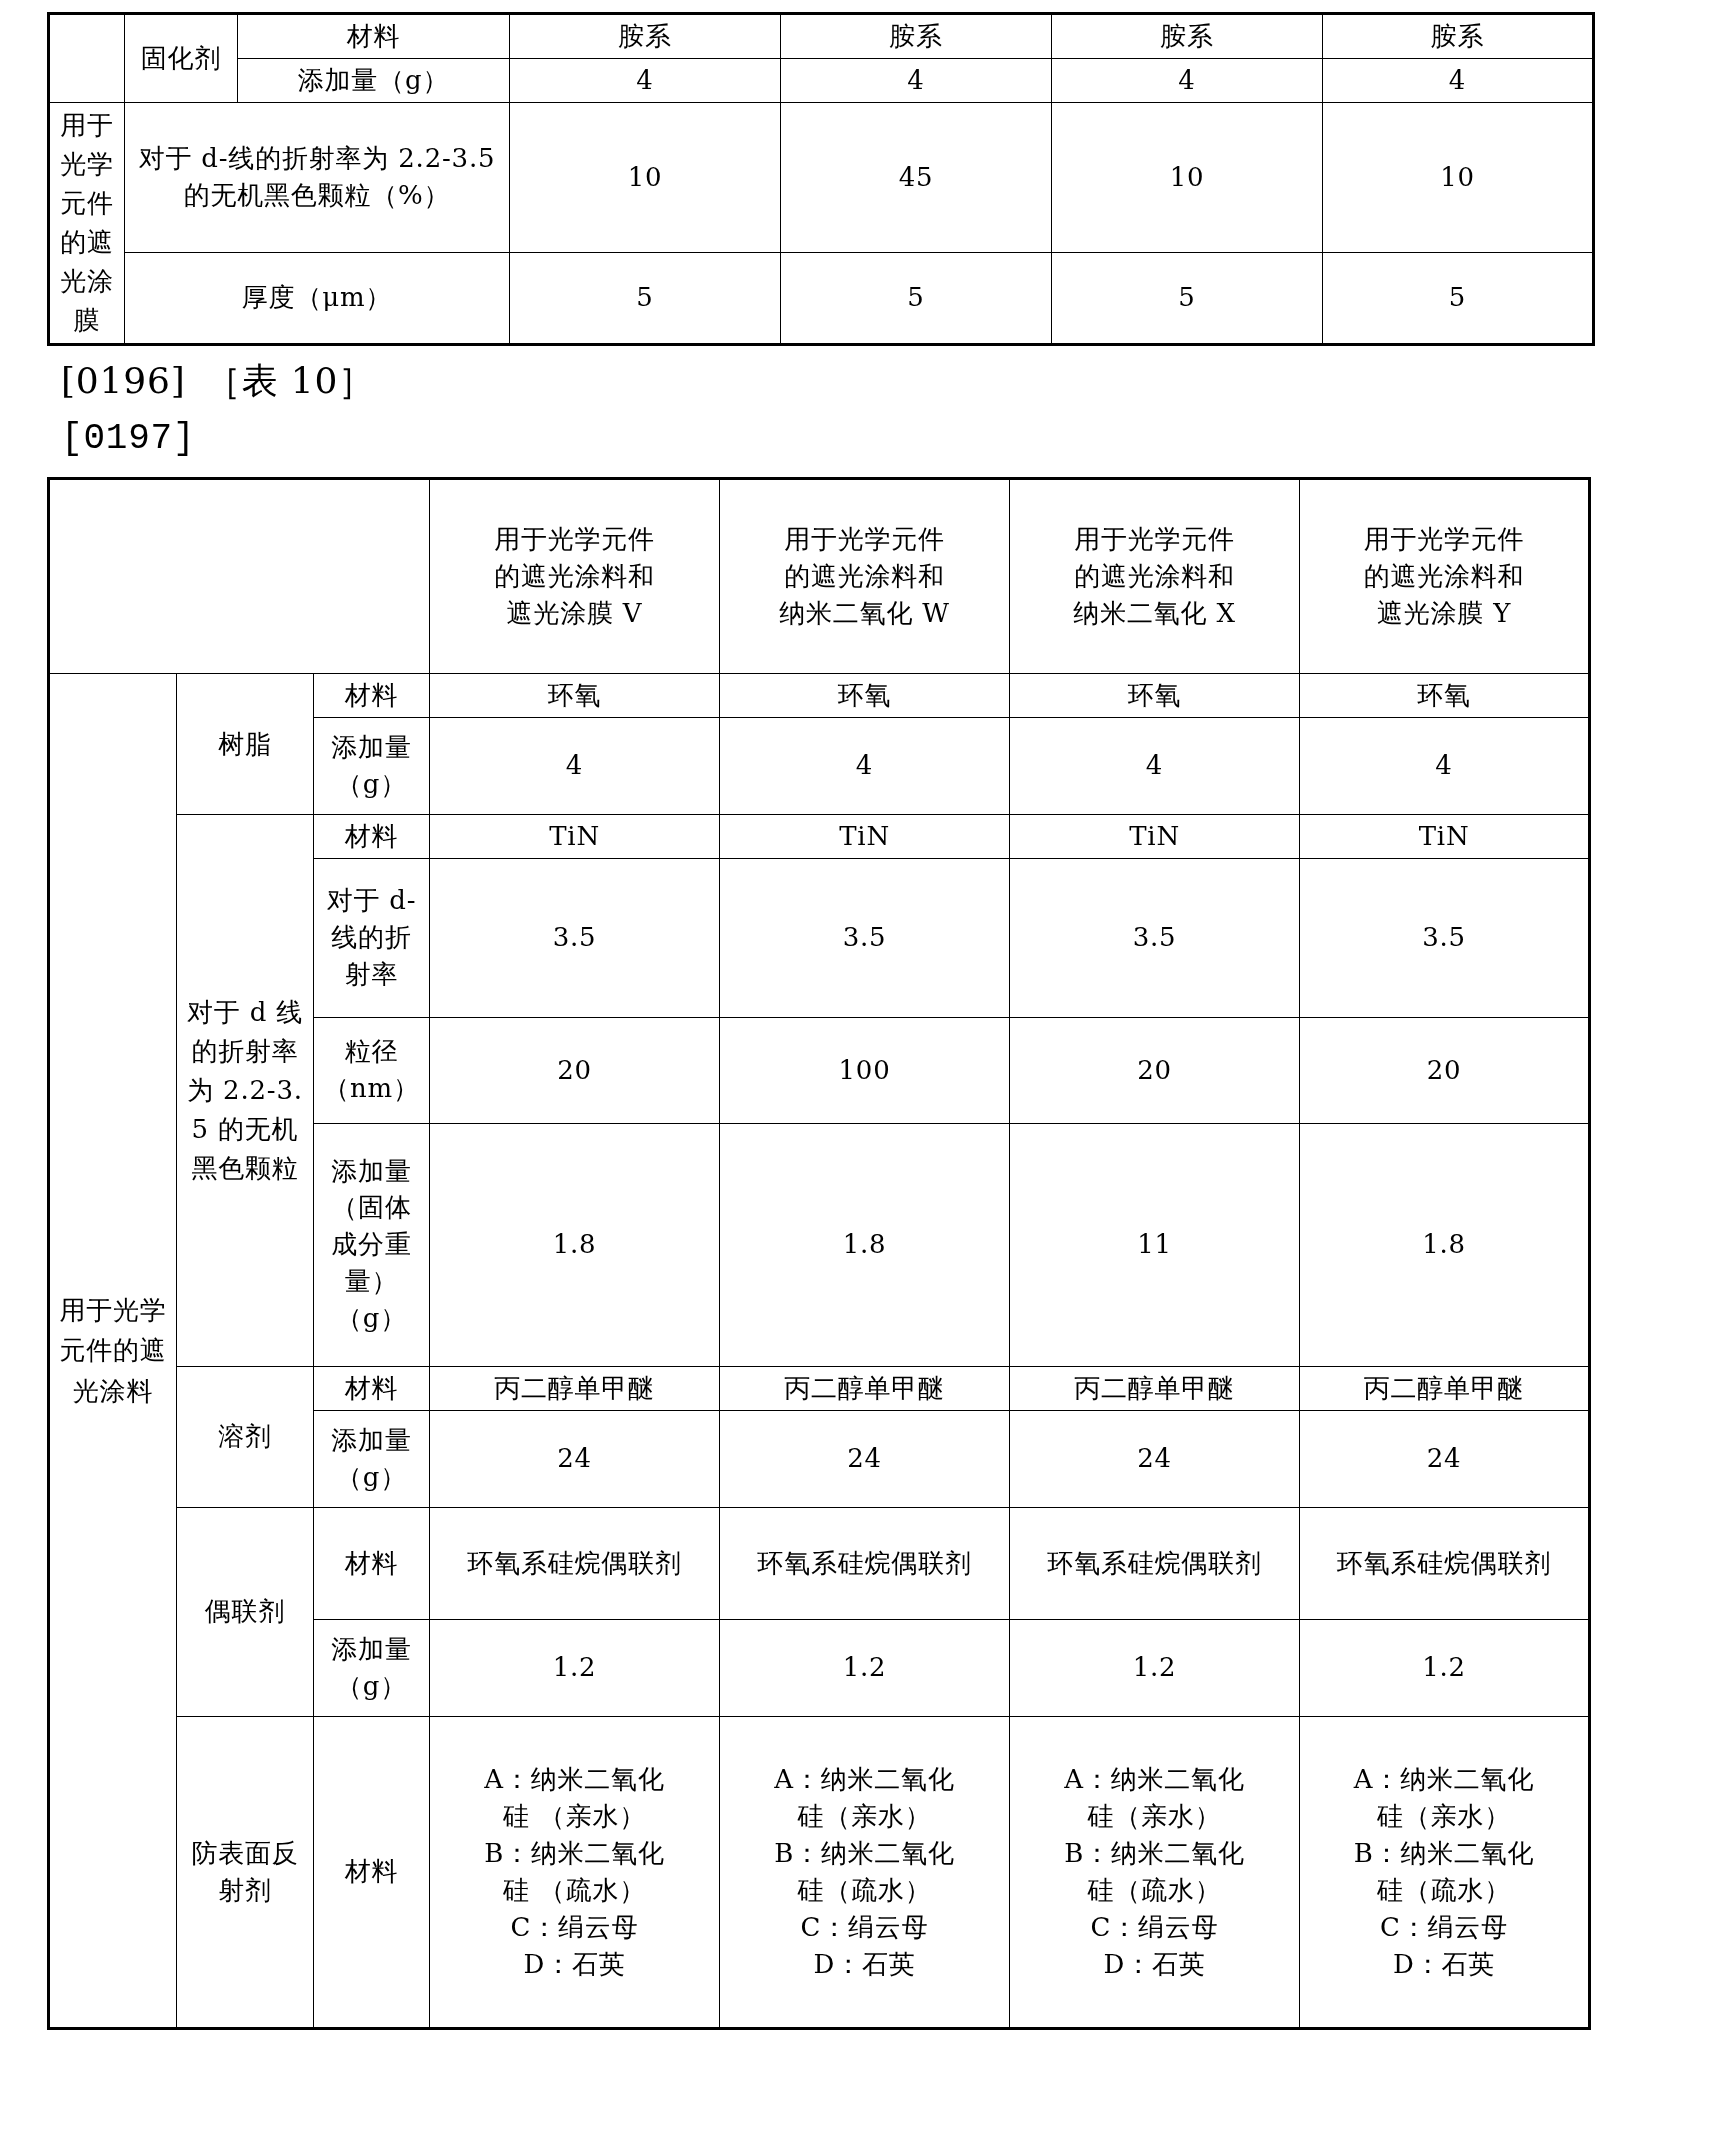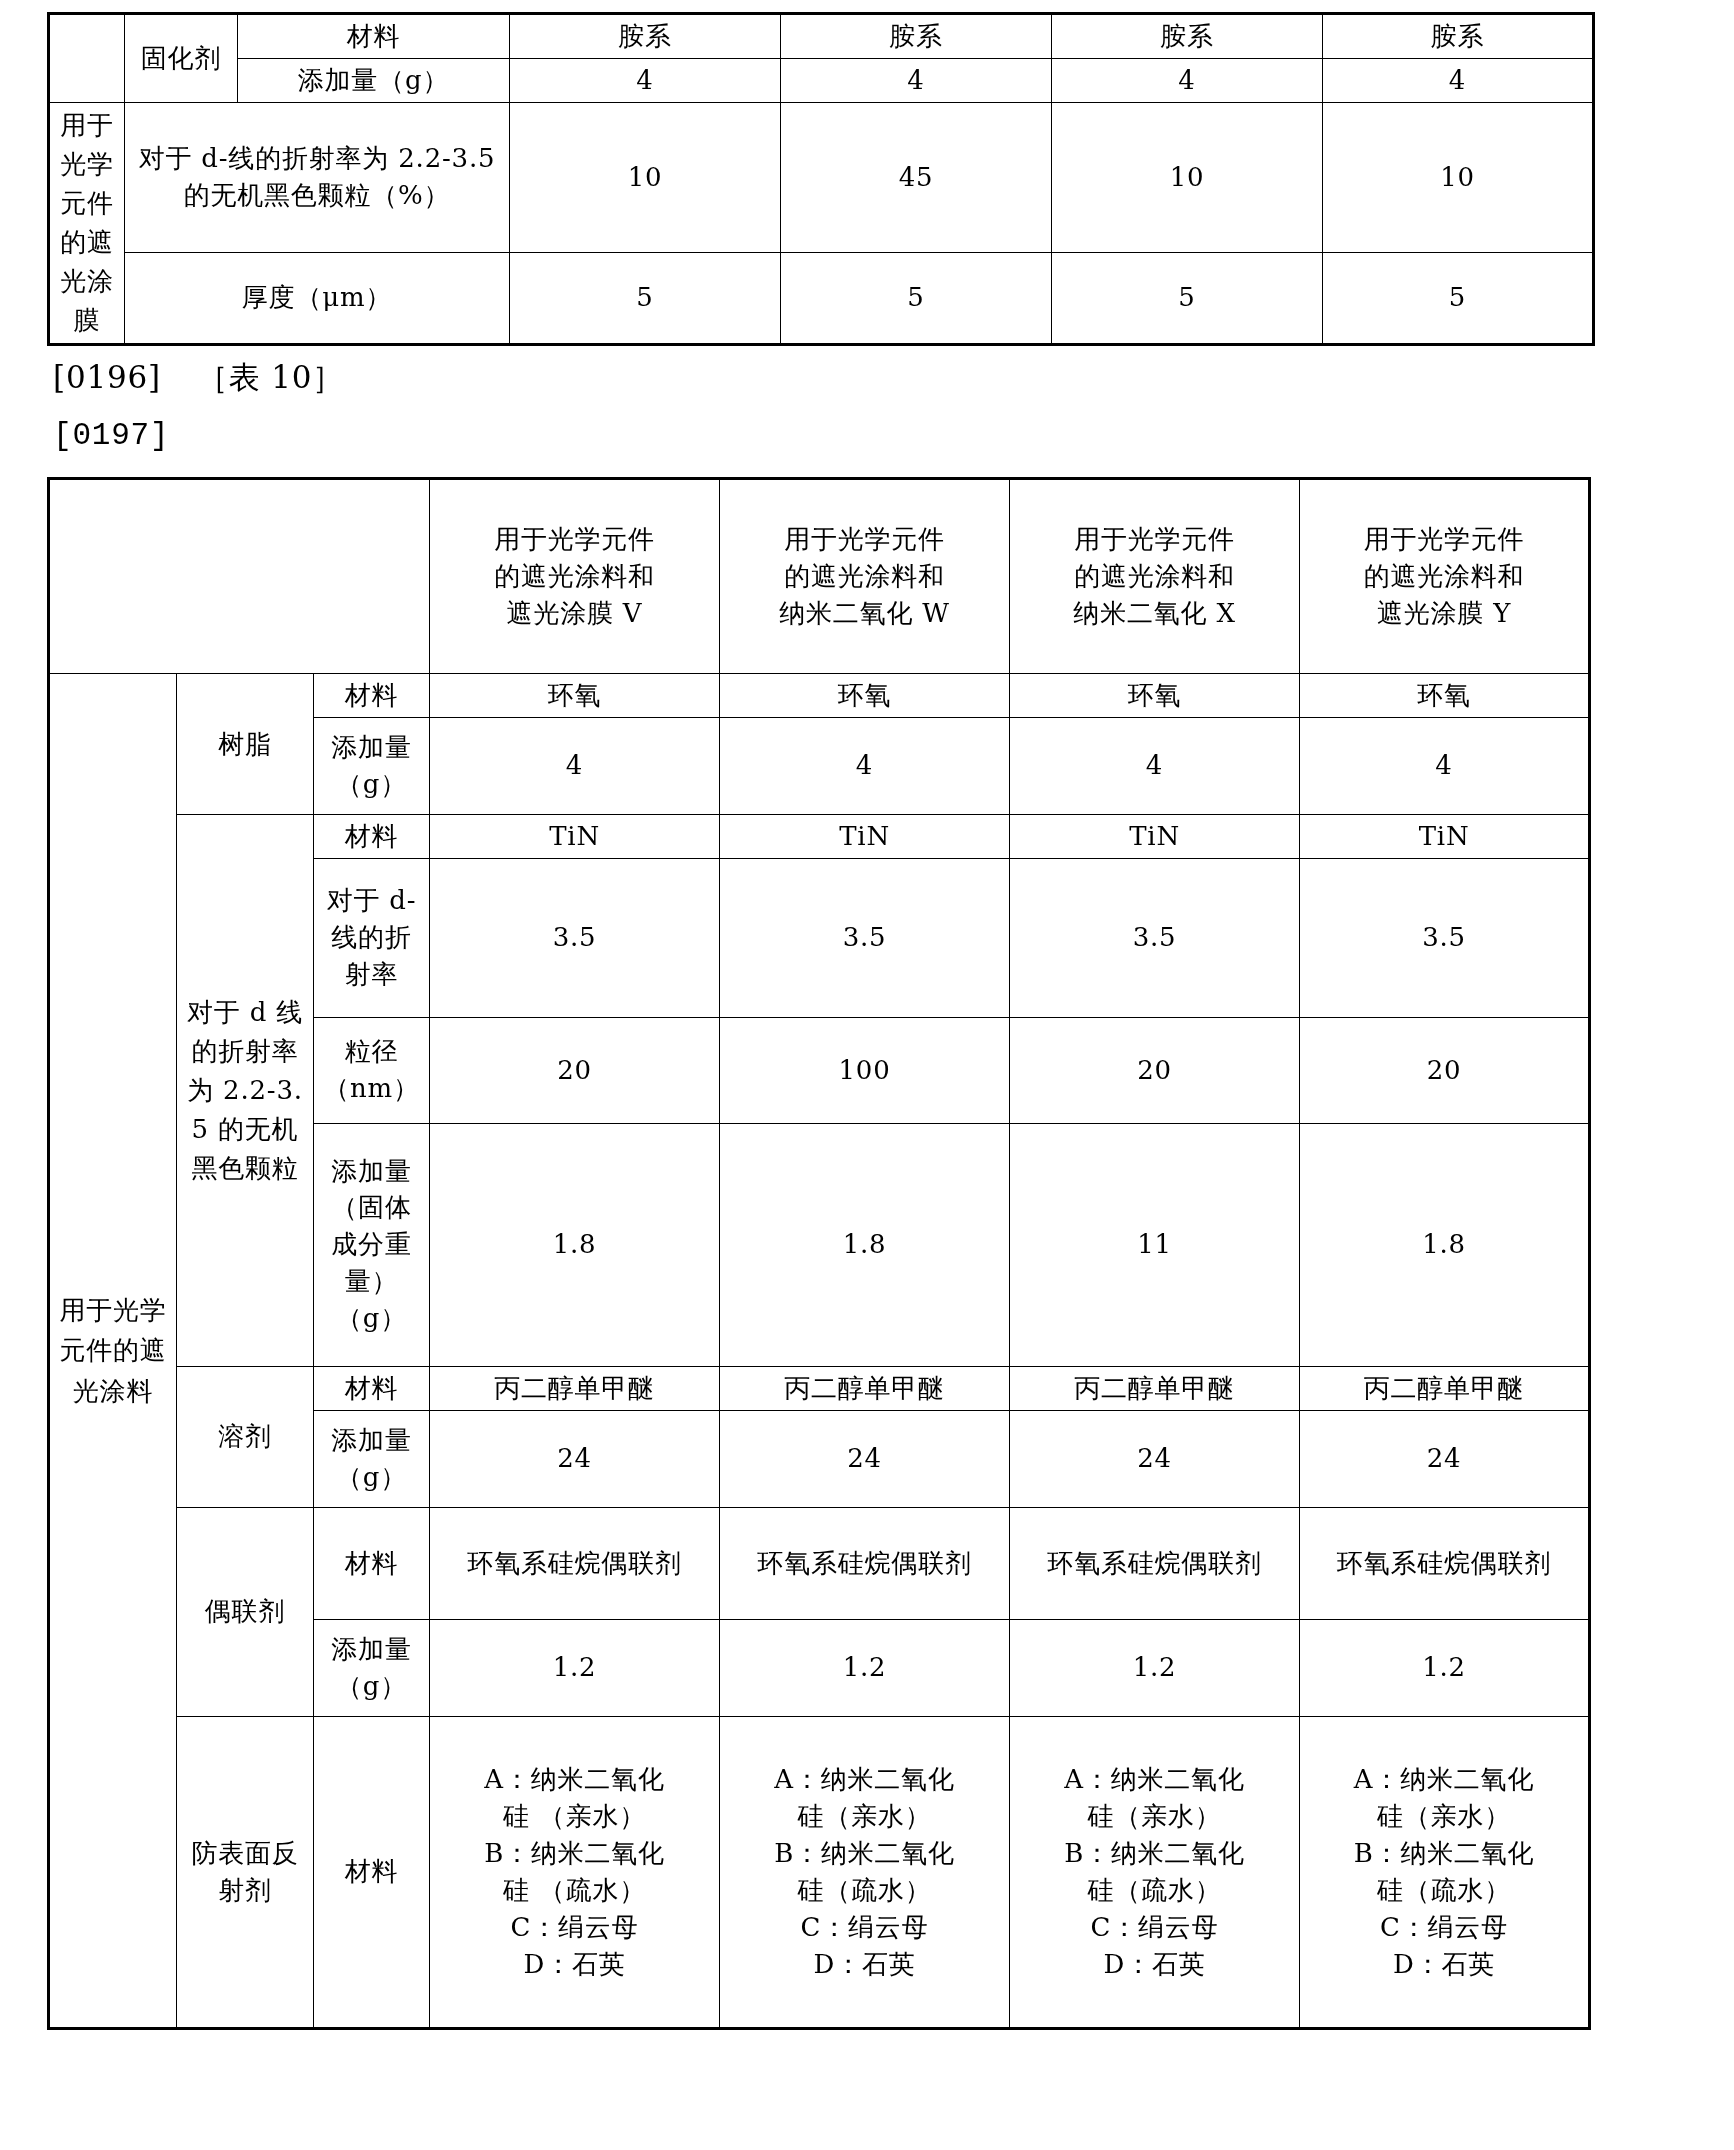--- a/index.html
+++ b/index.html
@@ -45,23 +45,24 @@
     position: absolute;
     left: 47px;
     top: 12px;
     width: 1543px;
   }
   #table-10-prev-wrap table.pt { width: 1543px; }
 
   
   .para-line {
     position: absolute;
-    font-size: 31px;
+    font-size: 36px;
     letter-spacing: 0.8px;
     white-space: nowrap;
+    margin-left: 8px;
   }
   #para-0196 { left: 53px; top: 357px; }
   #para-0196 .para-num { display: inline-block; width: 144px; }
   #para-0197 { left: 53px; top: 418px; font-family: Liberation Mono, monospace; }
 
   
   #table-10-wrap {
     position: absolute;
     left: 47px;
     top: 477px;

